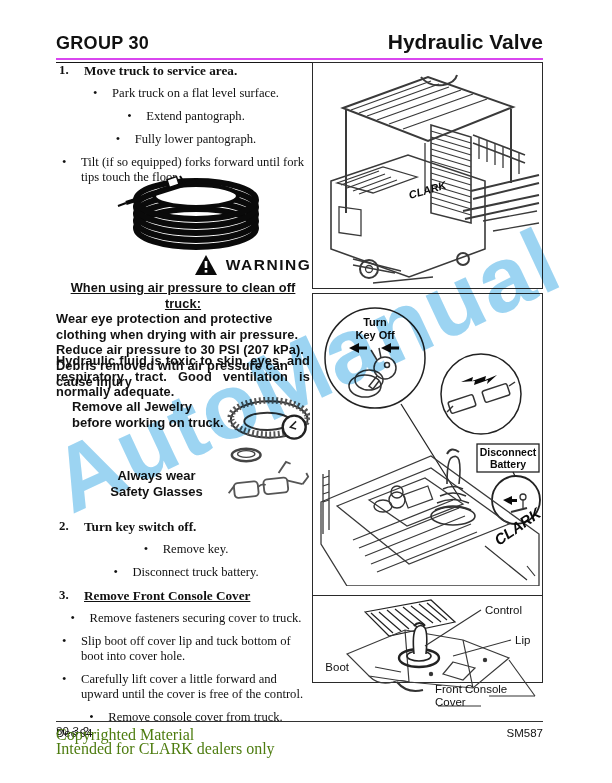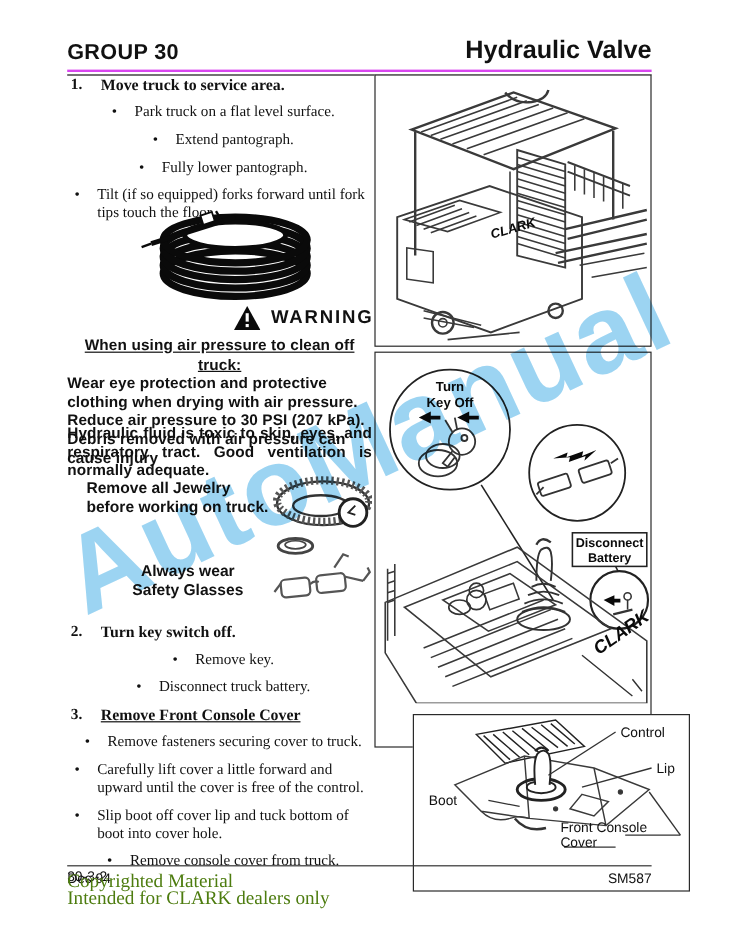--- a/index.html
+++ b/index.html
@@ -25,21 +25,21 @@
   #warnrow{display:flex;align-items:center;gap:9px;padding-left:70px;justify-content:center;}
   #warnrow .wtxt{font-size:15.5px;font-weight:bold;letter-spacing:1.5px;}
   #jewelry{display:flex;}
   #jewelry .jt{width:162px;margin-left:16px;font-weight:bold;font-size:13px;line-height:1.25;}
   #glassrow{display:flex;}
   #glassrow .gt{width:118px;margin-left:46px;text-align:center;font-weight:bold;font-size:13px;line-height:1.25;margin-top:12px;}
   
   .figbox{position:absolute;left:312px;width:231px;border:1.5px solid #2a2a2a;box-sizing:border-box;background:#fff;}
   #fig1{top:62px;height:227px;}
   #fig2{top:293px;height:330px;}
-  #fig3{top:595px;height:148px;margin-left:32px;}
+  #fig3{top:595px;height:88px;}
   .figbox svg{display:block;}
   .figlabel{font-family:"Liberation Sans",sans-serif;}
   
   #ftr{position:absolute;left:56px;top:721px;width:487px;border-top:1.5px solid #333;}
   #ftr .row{display:flex;justify-content:space-between;font-size:11.5px;padding-top:5px;}
   #ftrcenter{position:absolute;left:0;right:0;top:3px;text-align:left;line-height:12px;}
   #ftrcenter .pg{font-size:11.5px;color:#111;}
   .redline{font-family:"Liberation Serif",serif;font-size:16px;color:#4d7c0f;line-height:13.5px;}
   .redstack{margin-top:-9px;}
   
@@ -162,24 +162,24 @@
           <span>Disconnect truck battery.</span>
         </div>
       <div class="step">
         <span class="n">3.</span>
         <span class="t u">Remove Front Console Cover</span>
       </div>
       <div class="bullet">
           <span>Remove fasteners securing cover to truck.</span>
         </div>
       <div class="bullet">
+          <span>Slip boot off cover lip and tuck bottom of boot into cover hole.</span>
+        </div>
+      <div class="bullet">
           <span>Carefully lift cover a little forward and upward until the cover is free of the control.</span>
-        </div>
-      <div class="bullet">
-          <span>Slip boot off cover lip and tuck bottom of boot into cover hole.</span>
         </div>
       <div class="bullet">
           <span>Remove console cover from truck.</span>
         </div>
     </div>
   </div>
 
   <div class="figbox" id="fig1">
     <svg width="228" height="224" viewBox="0 0 228 224">
       <g class="sline" stroke-width="1.3">

